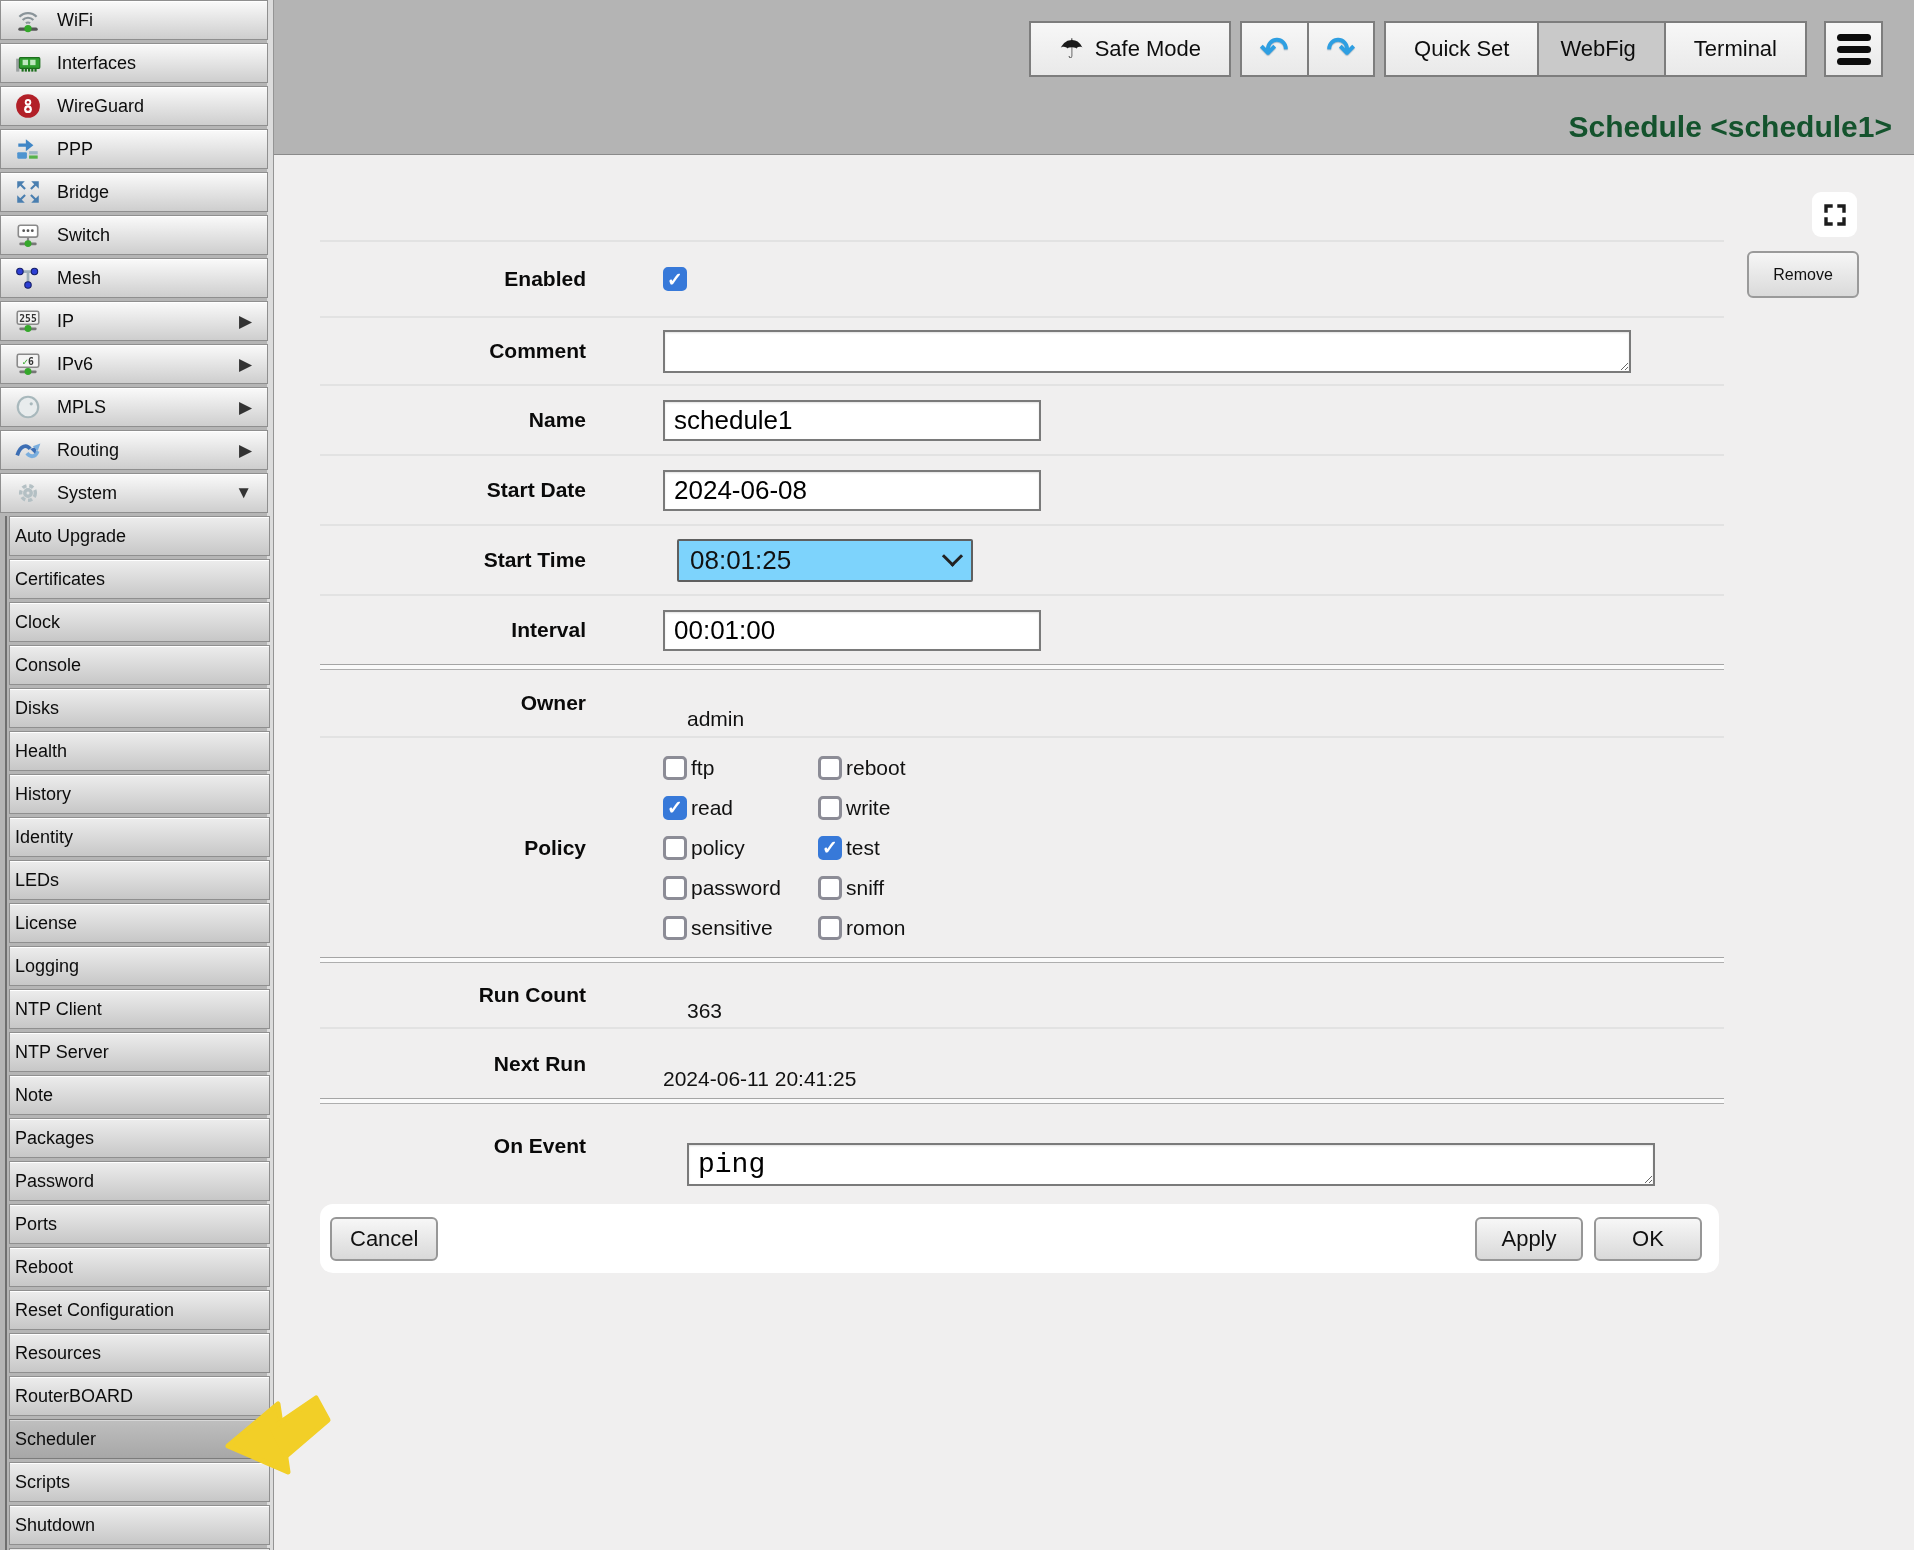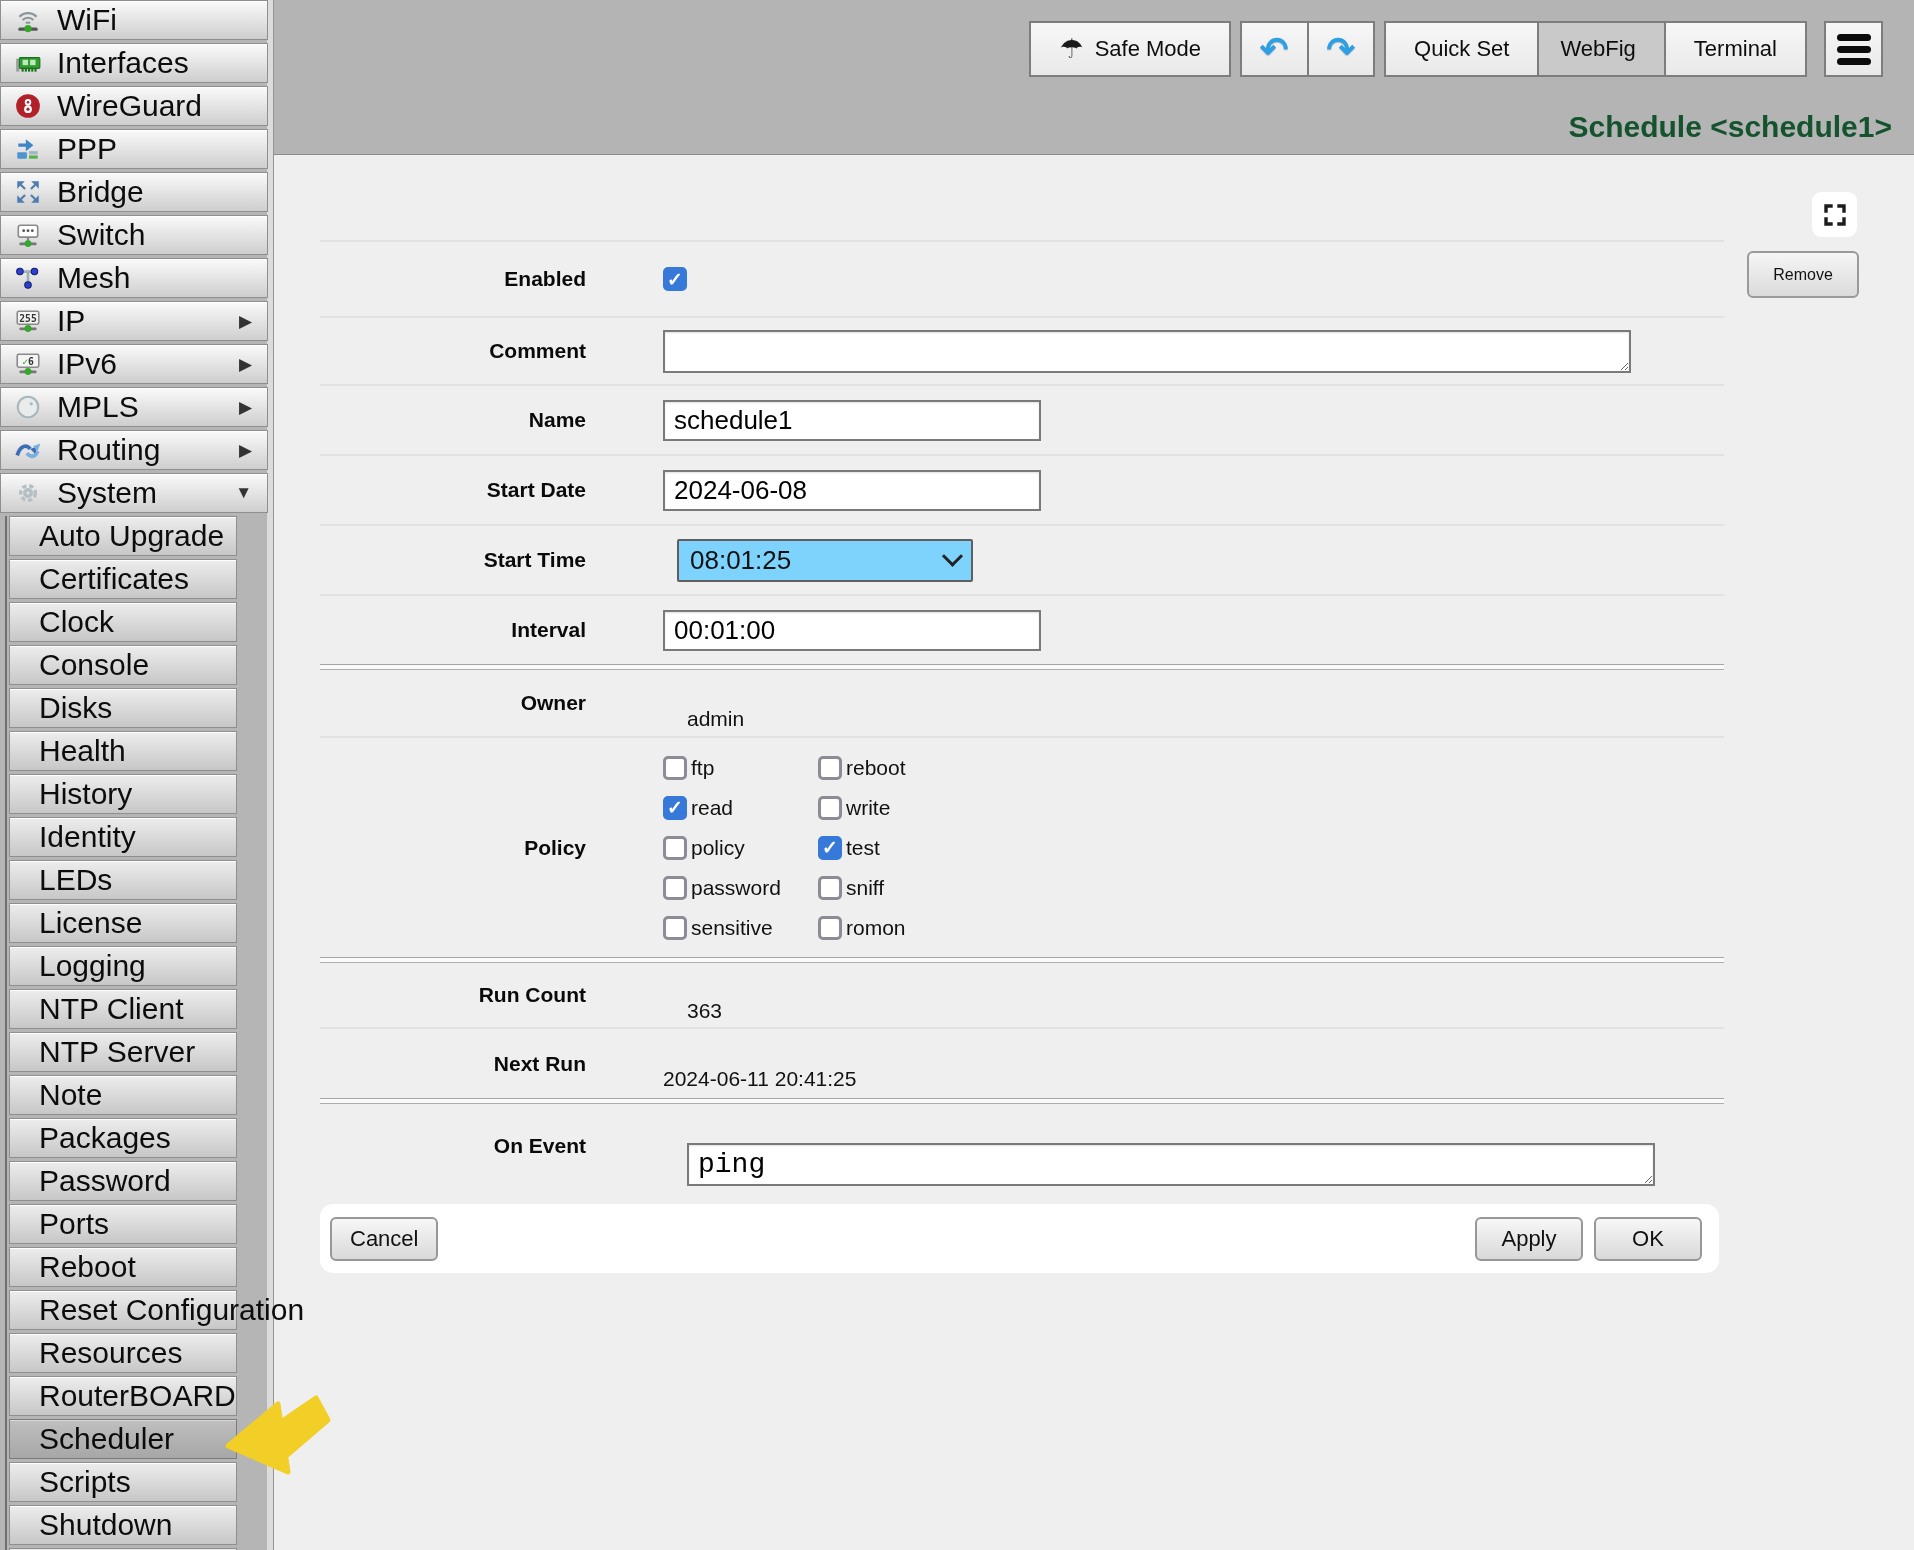--- a/index.html
+++ b/index.html
@@ -12,27 +12,27 @@
     position:absolute;left:0;top:0;width:274px;height:1550px;
     background:#b5b5b5;box-sizing:border-box;border-right:1px solid #949494;
     box-shadow:inset -6px 0 0 #dcdcdc;
   }
   .side-item{
     height:40px;margin-bottom:3px;display:flex;align-items:center;
     width:268px;box-sizing:border-box;padding-left:12px;cursor:pointer;
     background:linear-gradient(#fafafa,#cecece);
     border:1px solid #8f8f8f;box-shadow:inset 0 1px 0 #ffffff;
   }
-  .side-label{font-size:30px;color:#0c0c0c;white-space:nowrap;}
+  .side-label{font-size:18px;color:#0c0c0c;white-space:nowrap;}
   .icon{width:30px;height:28px;margin-right:14px;display:flex;align-items:center;justify-content:center;flex:none;}
   .icon svg{width:28px;height:28px;}
   .expand{margin-left:auto;margin-right:15px;font-size:17px;color:#333;}
   .side-sub{margin-left:5px;border-left:2px solid #6f6f6f;padding-left:2px;}
   .side-sub .side-item{
-    width:228px;padding-left:29px;
+    width:261px;padding-left:5px;
     background:linear-gradient(#ededed,#c7c7c7);
   }
   .side-sub .side-item.active{
     background:linear-gradient(#bfbfbf,#a7a7a7);
     box-shadow:inset 0 1px 0 #d8d8d8;border-color:#7c7c7c;
   }
   .side-item.partial{height:6px;margin-bottom:0;box-shadow:none;}
   
   .header{
     position:absolute;left:274px;top:0;right:0;height:155px;

